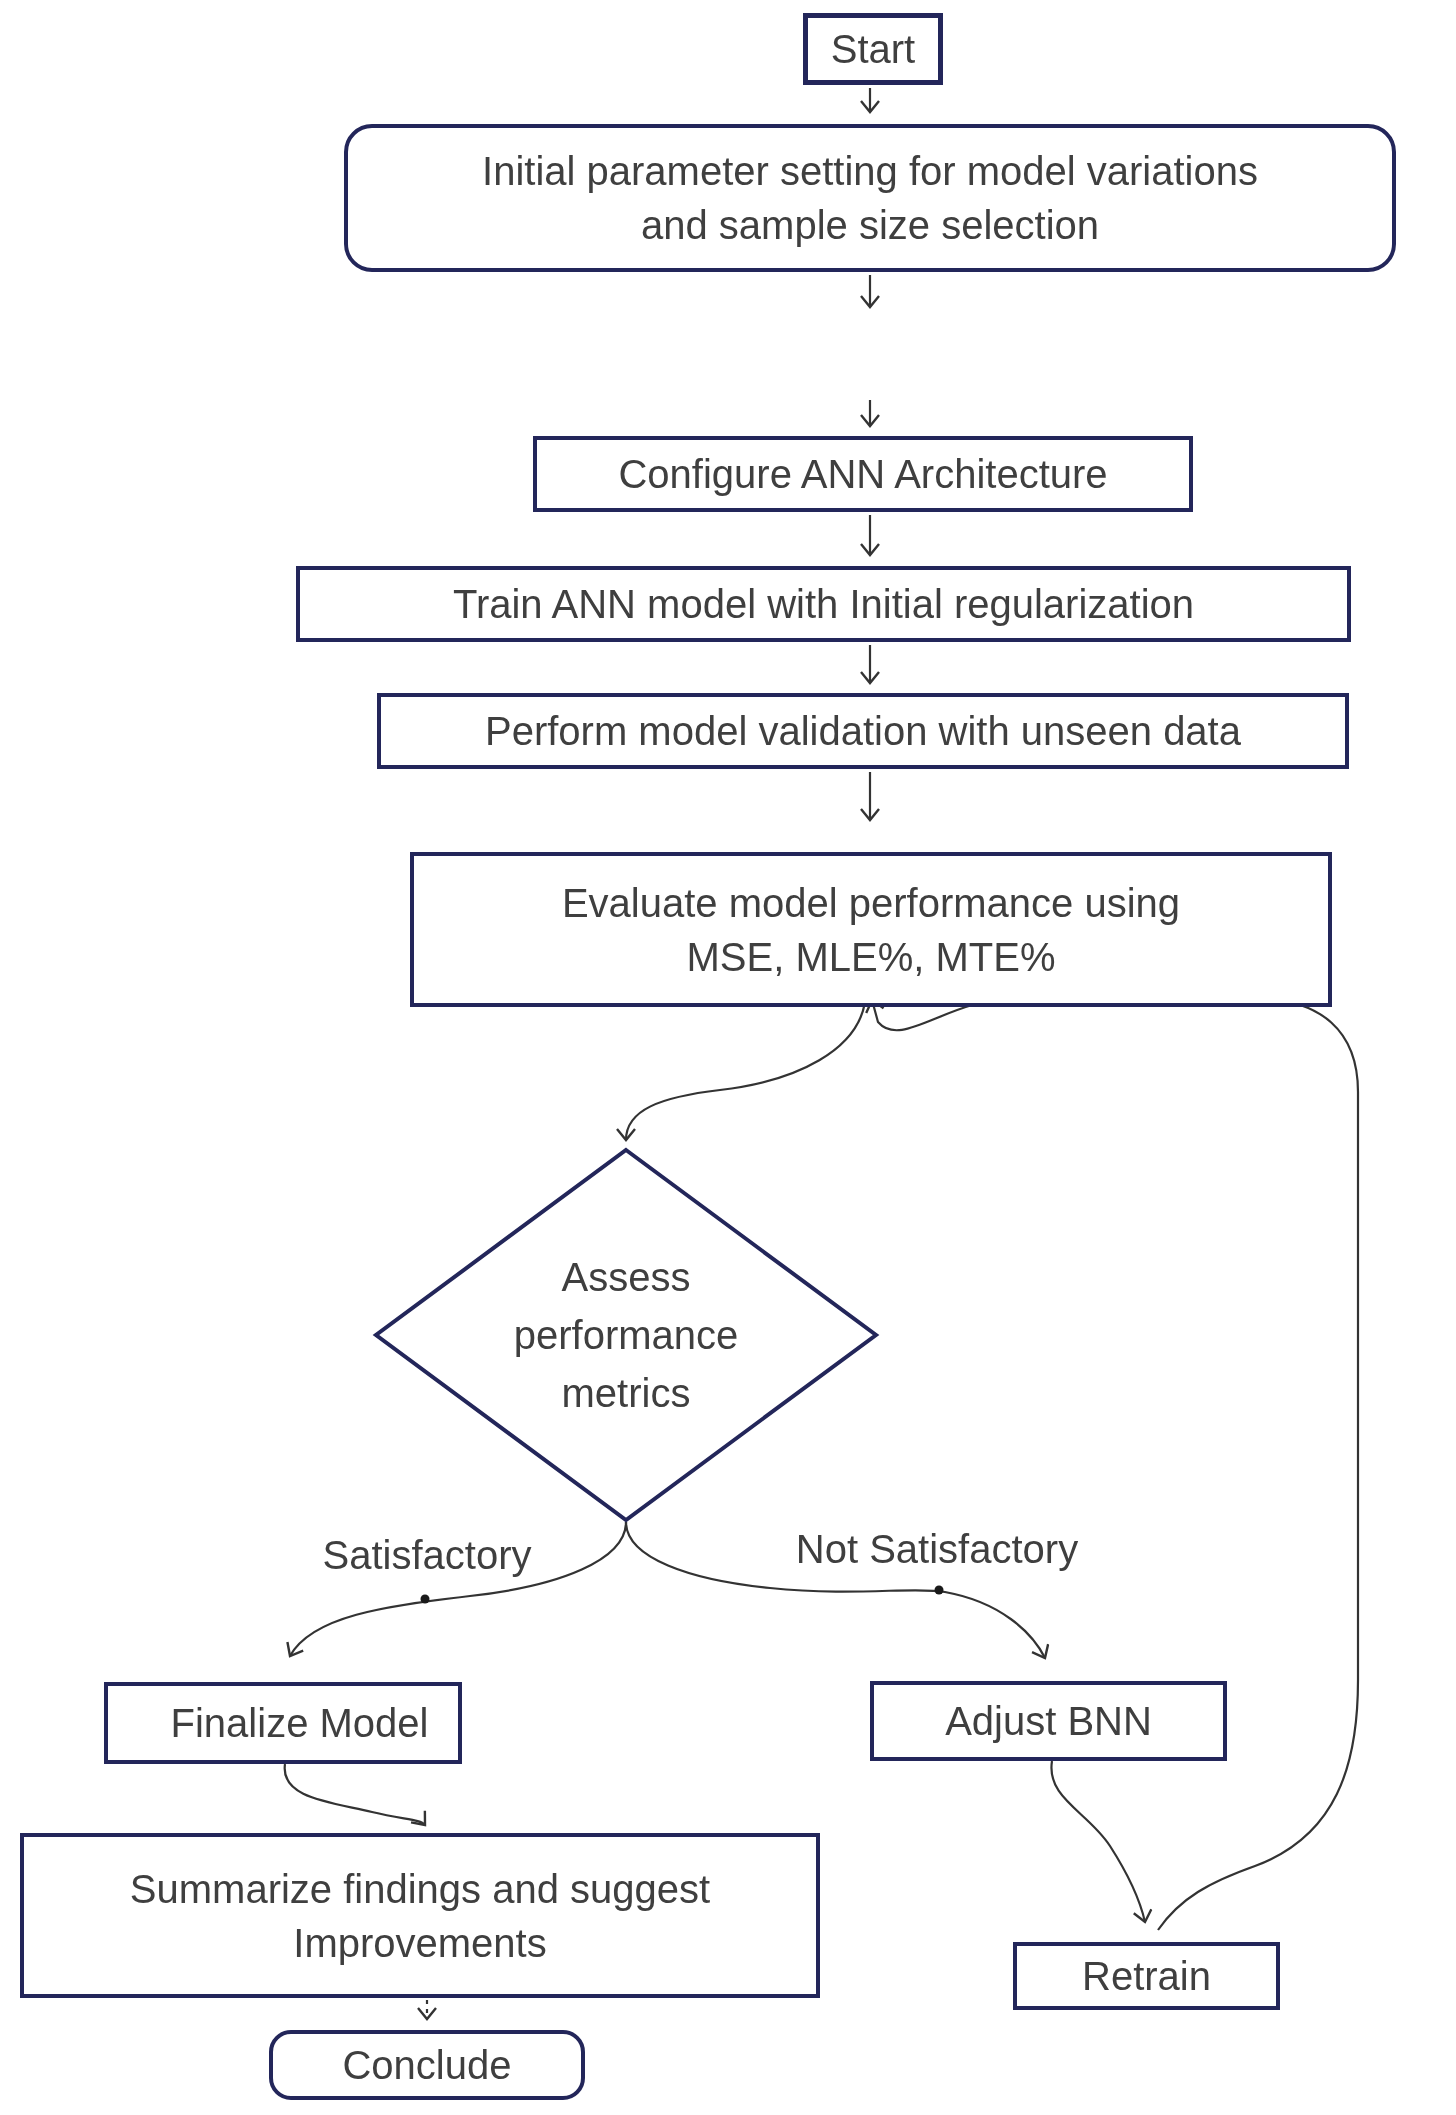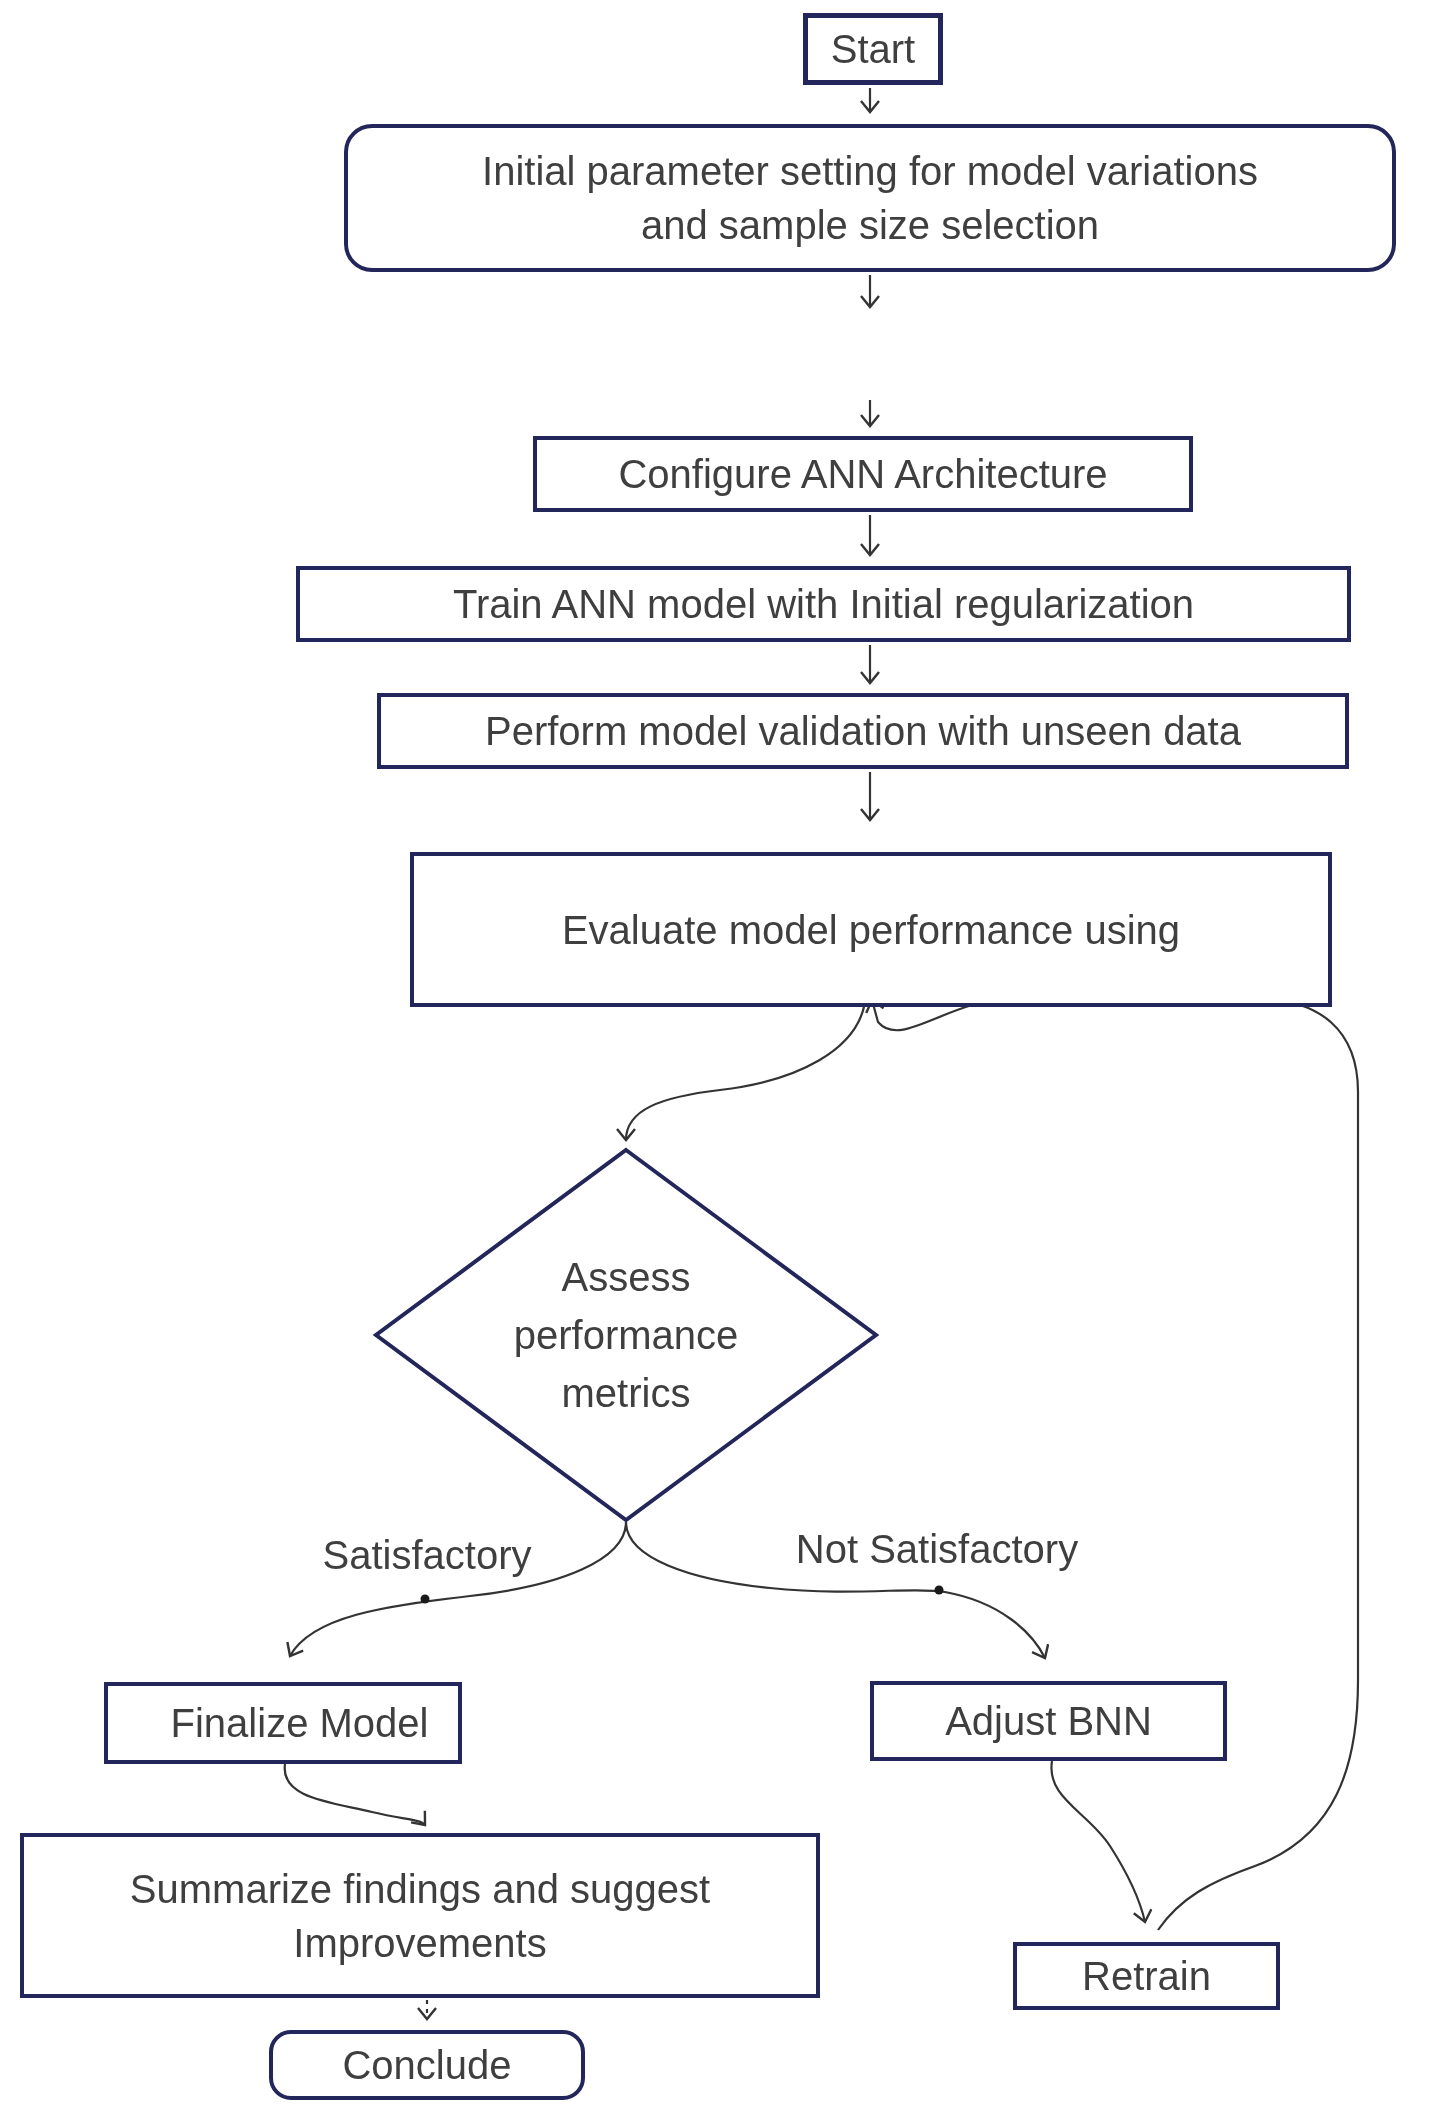--- a/index.html
+++ b/index.html
@@ -100,20 +100,21 @@
   <div class="node" style="left:296px;top:566px;width:1055px;height:76px;">
     <span>Train ANN model with Initial regularization</span>
   </div>
 
   <div class="node" style="left:377px;top:693px;width:972px;height:76px;">
     <span>Perform model validation with unseen data</span>
   </div>
 
   <div class="node" style="left:410px;top:808px;width:922px;height:155px;margin-top:44px;">
     <span>Evaluate model performance using</span>
+    <span>MSE, MLE%, MTE%</span>
   </div>
 
   <div class="diamond-text" style="left:426px;top:1238px;width:400px;height:194px;">
     <span>Assess</span>
     <span>performance</span>
     <span>metrics</span>
   </div>
 
   <div class="label" style="left:277px;top:1532px;width:300px;">
     <span>Satisfactory</span>

